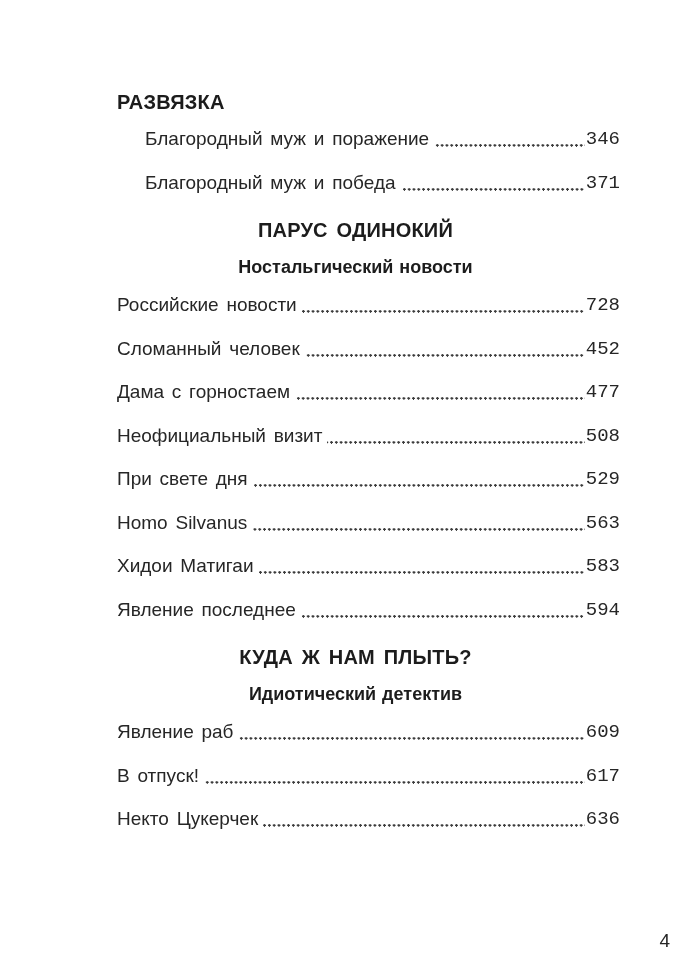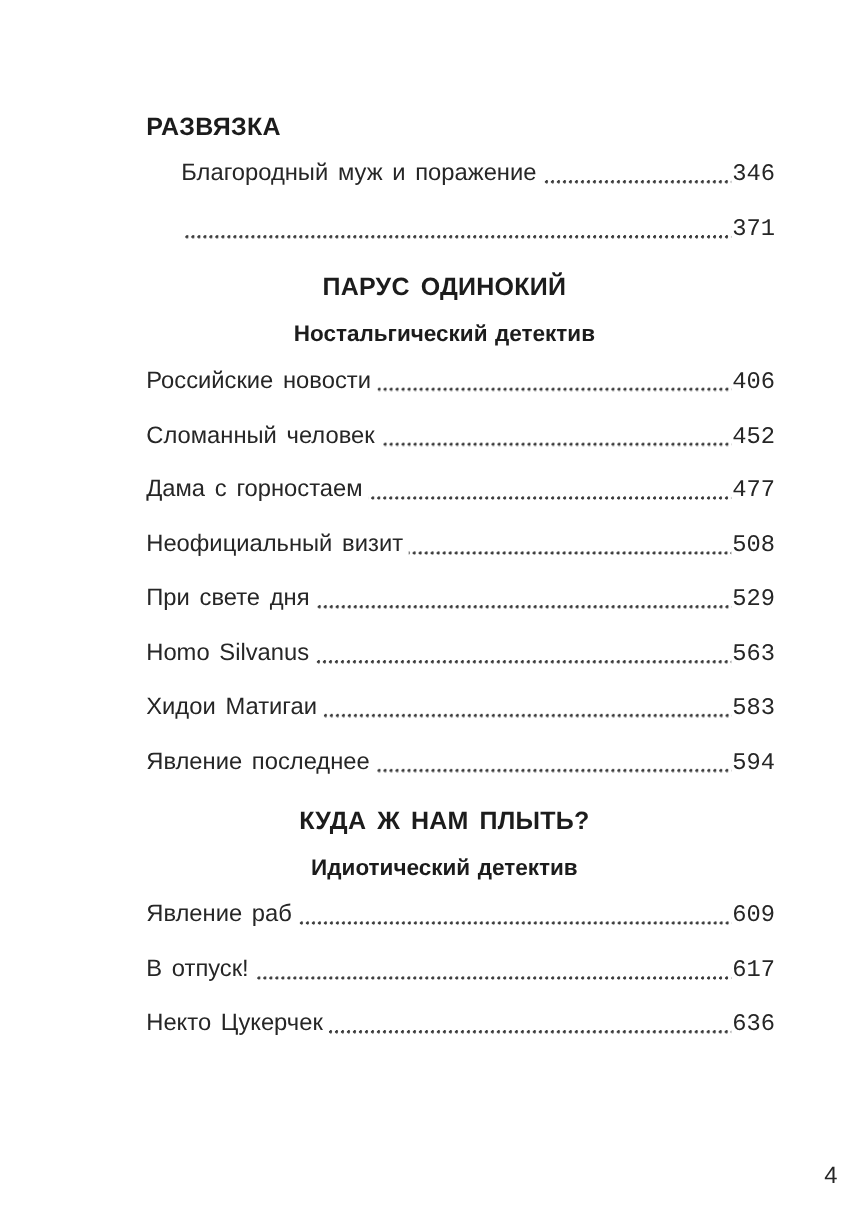--- a/index.html
+++ b/index.html
@@ -96,34 +96,35 @@
     <h2 class="section-heading">РАЗВЯЗКА</h2>
 
     <div class="section-entries indented">
   <div class="toc-row">
     <span class="entry-title">Благородный муж и поражение</span>
     <span class="leader"></span>
     <span class="entry-page">346</span>
   </div>
 
   <div class="toc-row">
+    <span class="entry-title">Благородный муж и победа</span>
     <span class="leader"></span>
     <span class="entry-page">371</span>
   </div>
 </div>
   </section>
 
   <section class="section centered">
     <h2 class="section-heading">ПАРУС ОДИНОКИЙ</h2>
-    <h3 class="section-subtitle">Ностальгический детектив</h3>
+    <h3 class="section-subtitle">Ностальгический новости</h3>
     <div class="section-entries">
   <div class="toc-row">
     <span class="entry-title">Российские новости</span>
     <span class="leader"></span>
-    <span class="entry-page">406</span>
+    <span class="entry-page">728</span>
   </div>
 
 
   <div class="toc-row">
     <span class="entry-title">Сломанный человек</span>
     <span class="leader"></span>
     <span class="entry-page">452</span>
   </div>
 
   <div class="toc-row">

